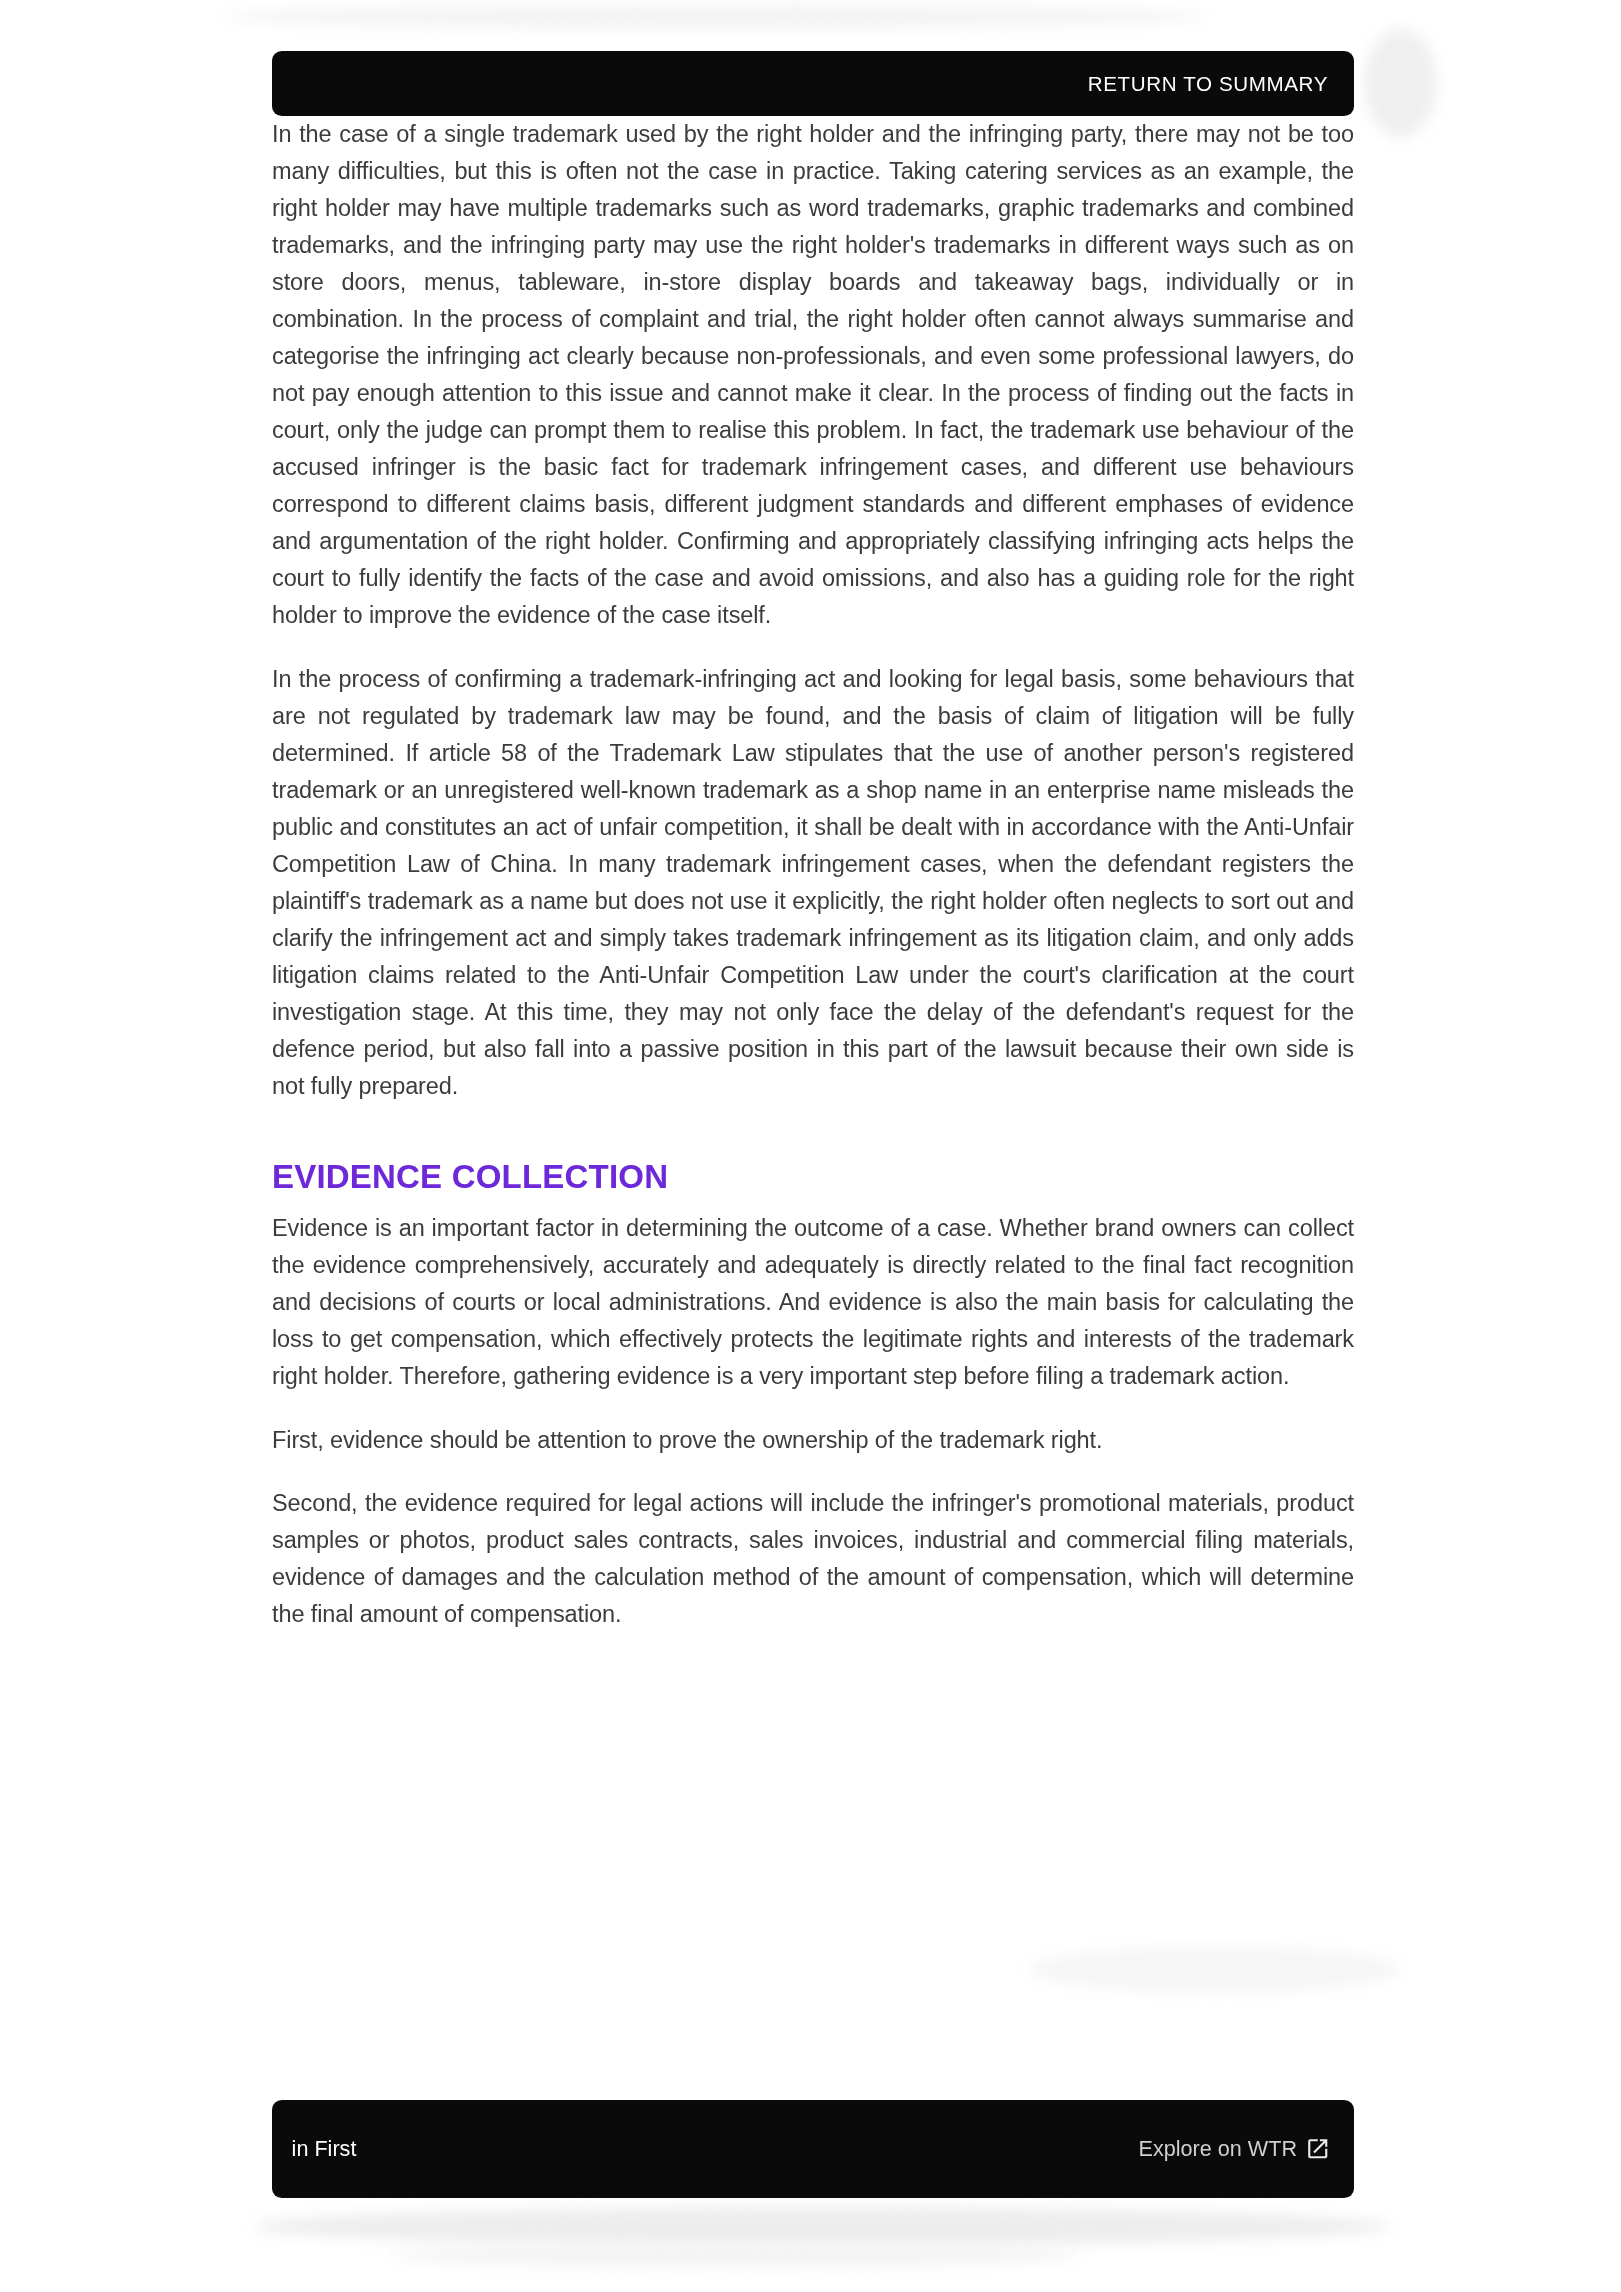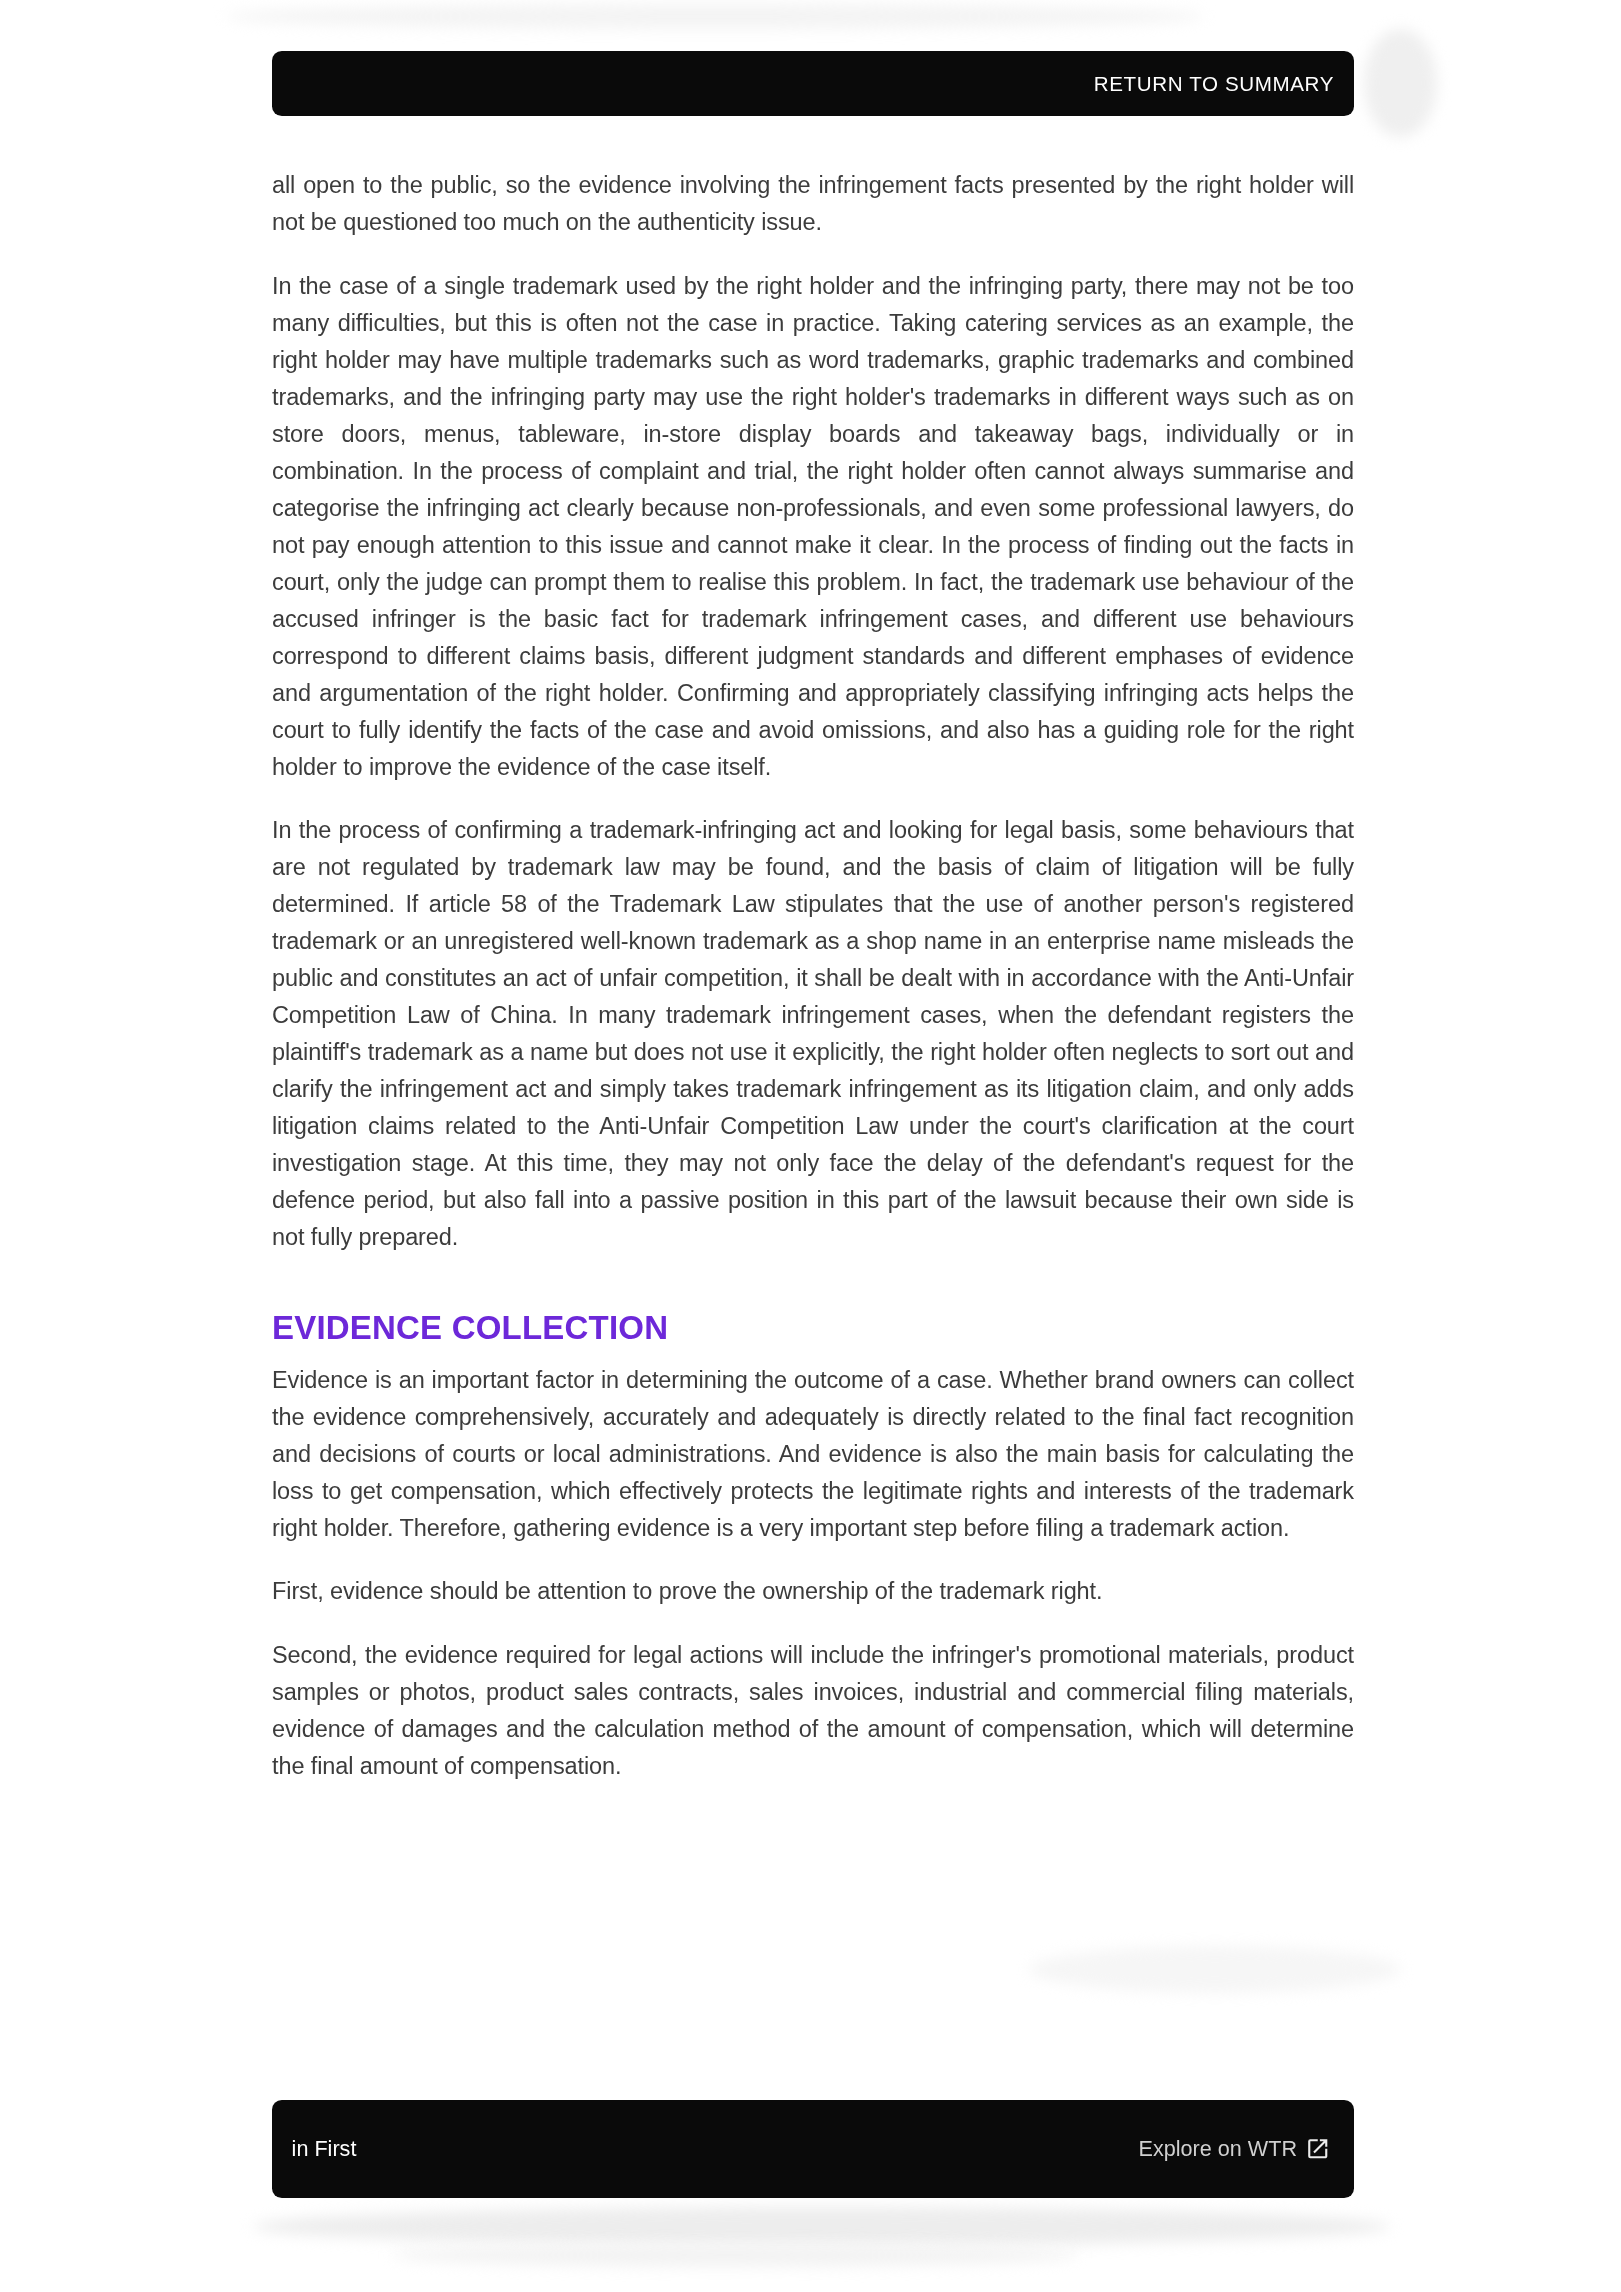--- a/index.html
+++ b/index.html
@@ -22,21 +22,21 @@
     width: 1082px;
   }
   .top-bar {
     width: 100%;
     height: 65px;
     background: #0a0a0a;
     border-radius: 9.8px;
     display: flex;
     align-items: center;
     justify-content: flex-end;
-    padding-right: 20px;
+    padding-right: 26px;
     box-sizing: border-box;
   }
   .return-link {
     color: #ffffff;
     font-size: 20.6px;
     letter-spacing: 0.6px;
     text-decoration: none;
     cursor: pointer;
     white-space: nowrap;
   }
@@ -119,21 +119,20 @@
   <div class="smudge s3"></div>
   <div class="smudge s4"></div>
   <div class="smudge s5"></div>
 
   <div class="content">
 
     <div class="top-bar">
       <a class="return-link">RETURN TO SUMMARY</a>
     </div>
 
-    <p class="body-p first">all open to the public, so the evidence involving the infringement facts presented by the right holder will not be questioned too much on the authenticity issue.</p>
 
     <p class="body-p">In the case of a single trademark used by the right holder and the infringing party, there may not be too many difficulties, but this is often not the case in practice. Taking catering services as an example, the right holder may have multiple trademarks such as word trademarks, graphic trademarks and combined trademarks, and the infringing party may use the right holder's trademarks in different ways such as on store doors, menus, tableware, in-store display boards and takeaway bags, individually or in combination. In the process of complaint and trial, the right holder often cannot always summarise and categorise the infringing act clearly because non-professionals, and even some professional lawyers, do not pay enough attention to this issue and cannot make it clear. In the process of finding out the facts in court, only the judge can prompt them to realise this problem. In fact, the trademark use behaviour of the accused infringer is the basic fact for trademark infringement cases, and different use behaviours correspond to different claims basis, different judgment standards and different emphases of evidence and argumentation of the right holder. Confirming and appropriately classifying infringing acts helps the court to fully identify the facts of the case and avoid omissions, and also has a guiding role for the right holder to improve the evidence of the case itself.</p>
 
     <p class="body-p">In the process of confirming a trademark-infringing act and looking for legal basis, some behaviours that are not regulated by trademark law may be found, and the basis of claim of litigation will be fully determined. If article 58 of the Trademark Law stipulates that the use of another person's registered trademark or an unregistered well-known trademark as a shop name in an enterprise name misleads the public and constitutes an act of unfair competition, it shall be dealt with in accordance with the Anti-Unfair Competition Law of China. In many trademark infringement cases, when the defendant registers the plaintiff's trademark as a name but does not use it explicitly, the right holder often neglects to sort out and clarify the infringement act and simply takes trademark infringement as its litigation claim, and only adds litigation claims related to the Anti-Unfair Competition Law under the court's clarification at the court investigation stage. At this time, they may not only face the delay of the defendant's request for the defence period, but also fall into a passive position in this part of the lawsuit because their own side is not fully prepared.</p>
 
     <h2 class="section-heading">EVIDENCE COLLECTION</h2>
 
     <p class="body-p">Evidence is an important factor in determining the outcome of a case. Whether brand owners can collect the evidence comprehensively, accurately and adequately is directly related to the final fact recognition and decisions of courts or local administrations. And evidence is also the main basis for calculating the loss to get compensation, which effectively protects the legitimate rights and interests of the trademark right holder. Therefore, gathering evidence is a very important step before filing a trademark action.</p>
 
     <p class="body-p">First, evidence should be attention to prove the ownership of the trademark right.</p>

